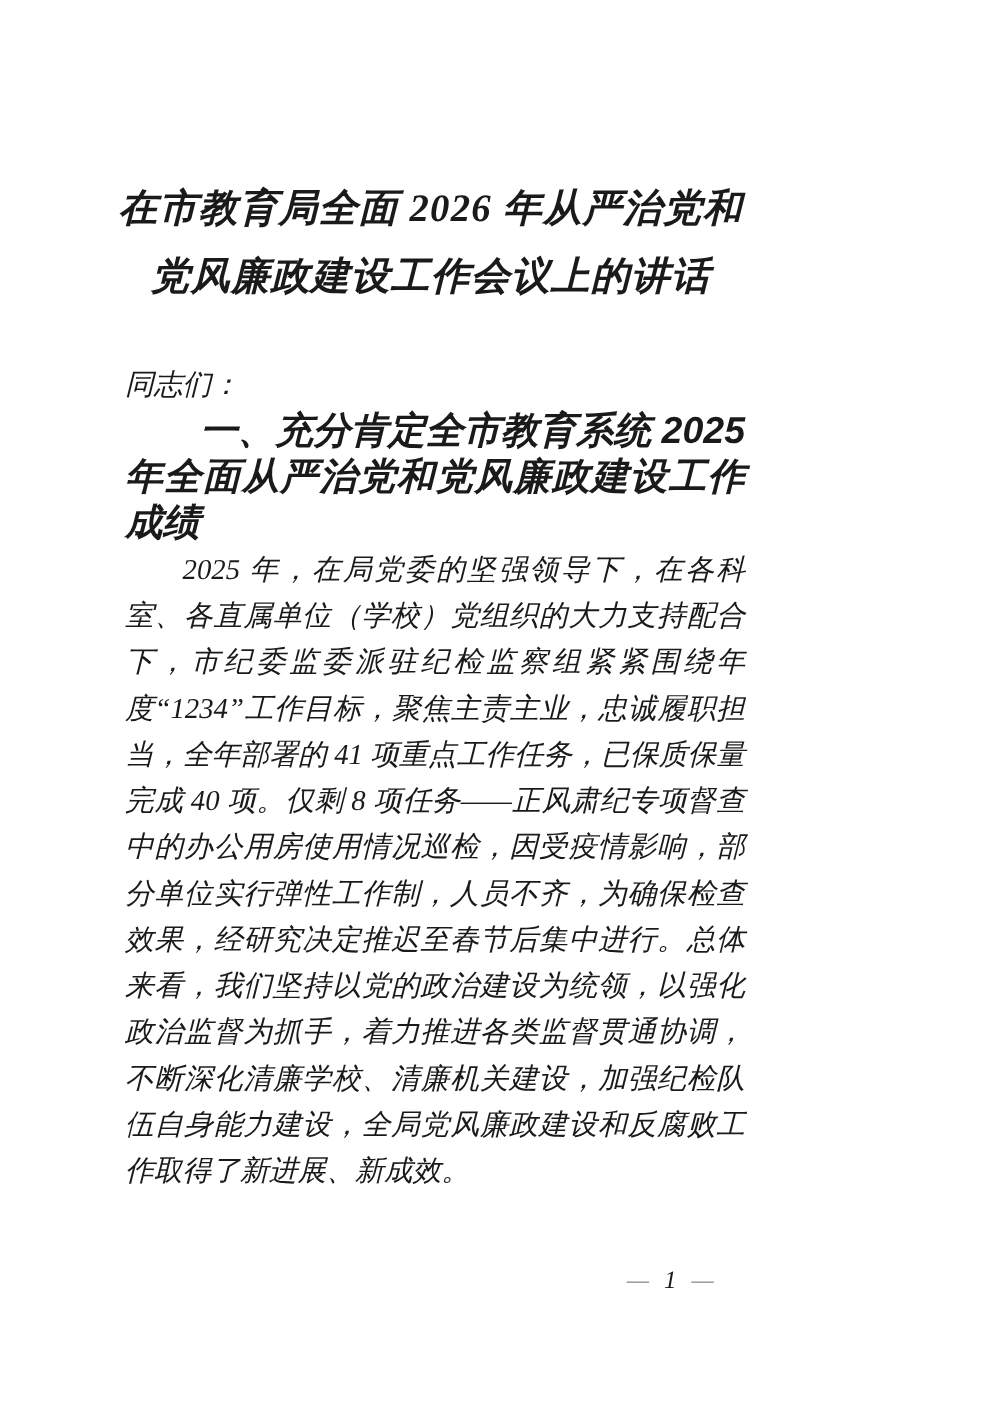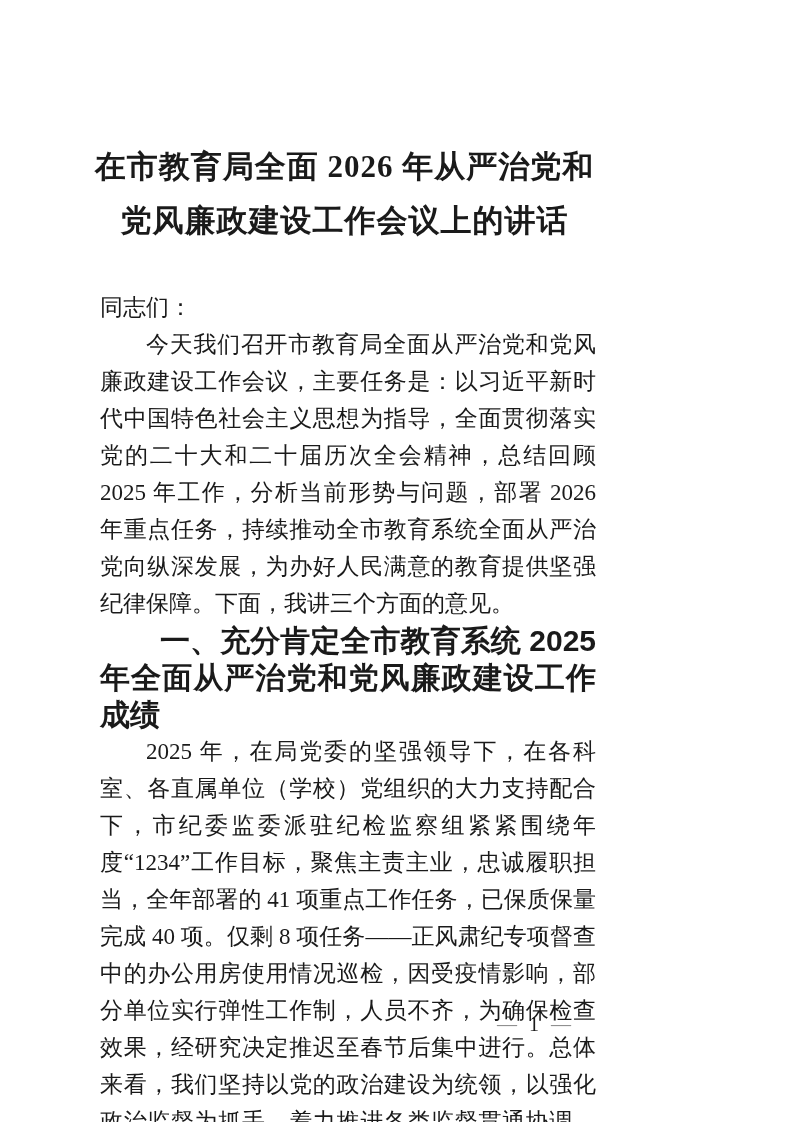--- a/index.html
+++ b/index.html
@@ -7,20 +7,21 @@
     padding: 0;
     background: #ffffff;
   }
   .page {
     position: relative;
     width: 689px;
     height: 1122px;
     background: #ffffff;
     color: #1a1a1a;
     overflow: hidden;
+    font-style: italic;
   }
   .doc-title {
     position: absolute;
     top: 140px;
     left: 80px;
     right: 80px;
     margin: 0;
     text-align: center;
     font-family: "Liberation Serif", "DejaVu Serif", serif;
     font-size: 31px;
@@ -74,21 +75,20 @@
 </style>
 </head>
 <body>
 
 <div class="page">
 
   <h1 class="doc-title">在市教育局全面 2026 年从严治党和党风廉政建设工作会议上的讲话</h1>
 
   <div class="doc-body">
     <p class="salutation">同志们：</p>
-    <p class="para">今天我们召开市教育局全面从严治党和党风廉政建设工作会议，主要任务是：以习近平新时代中国特色社会主义思想为指导，全面贯彻落实党的二十大和二十届历次全会精神，总结回顾 2025 年工作，分析当前形势与问题，部署 2026 年重点任务，持续推动全市教育系统全面从严治党向纵深发展，为办好人民满意的教育提供坚强纪律保障。下面，我讲三个方面的意见。</p>
     <p class="section-heading">一、充分肯定全市教育系统 2025 年全面从严治党和党风廉政建设工作成绩</p>
     <p class="para">2025 年，在局党委的坚强领导下，在各科室、各直属单位（学校）党组织的大力支持配合下，市纪委监委派驻纪检监察组紧紧围绕年度“1234”工作目标，聚焦主责主业，忠诚履职担当，全年部署的 41 项重点工作任务，已保质保量完成 40 项。仅剩 8 项任务——正风肃纪专项督查中的办公用房使用情况巡检，因受疫情影响，部分单位实行弹性工作制，人员不齐，为确保检查效果，经研究决定推迟至春节后集中进行。总体来看，我们坚持以党的政治建设为统领，以强化政治监督为抓手，着力推进各类监督贯通协调，不断深化清廉学校、清廉机关建设，加强纪检队伍自身能力建设，全局党风廉政建设和反腐败工作取得了新进展、新成效。</p>
   </div>
 
   <div class="page-footer">
     <span class="dash">—</span><span class="num">1</span><span class="dash">—</span>
   </div>
 
 </div>
 

